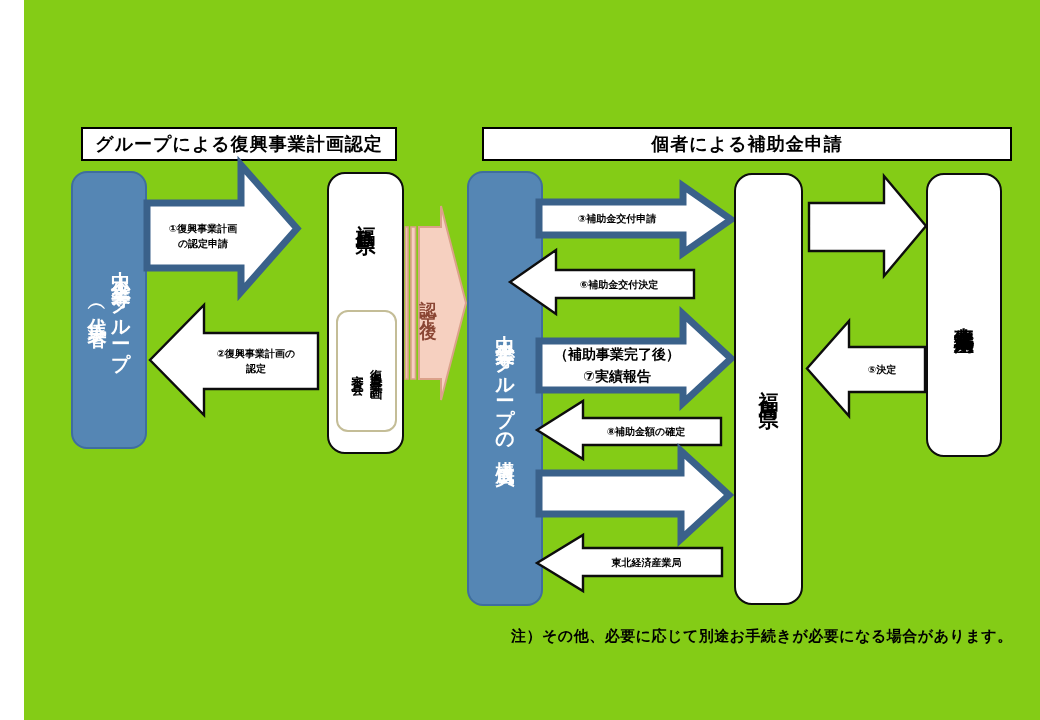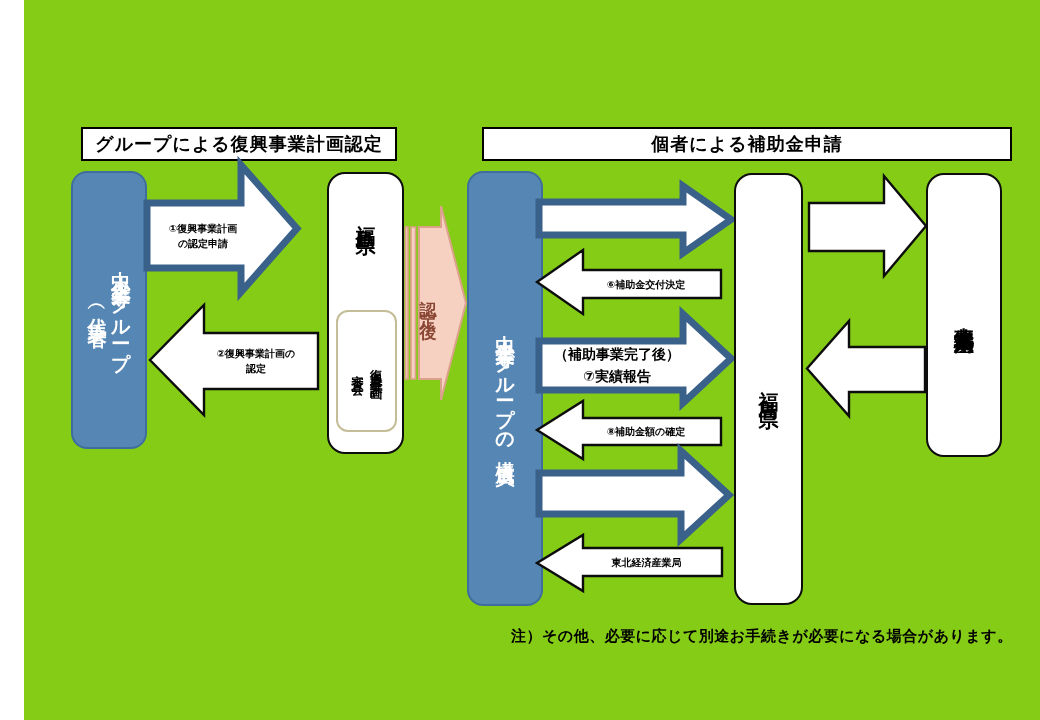--- a/index.html
+++ b/index.html
@@ -106,23 +106,24 @@
   </div>
 
   <div class="abs bluebox" style="left:443px;top:171px;width:72px;height:431px;">
     <div class="vtext" style="letter-spacing:4px;">中小企業等グループの構成員</div>
   </div>
 
   <div class="abs" style="left:515px;top:186px;width:192px;height:67px;">
     <svg width="192" height="67">
       <polygon points="0,16 144,16 144,0 192,33.5 144,67 144,49 0,49" fill="#ffffff" stroke="#3a618a" stroke-width="7"></polygon>
     </svg>
+    <div class="alabel" style="left:0;top:16px;width:156px;height:33px;">③補助金交付申請</div>
   </div>
 
-  <div class="abs" style="left:513px;top:250px;width:184px;height:64px;">
+  <div class="abs" style="left:486px;top:250px;width:184px;height:64px;">
     <svg width="184" height="64">
       <polygon points="184,20 46,20 46,0 0,32 46,64 46,48 184,48" fill="#ffffff" stroke="#0d0d0d" stroke-width="2.4"></polygon>
     </svg>
     <div class="alabel" style="left:34px;top:20px;width:150px;height:28px;">⑥補助金交付決定</div>
   </div>
 
   <div class="abs" style="left:513px;top:401px;width:184px;height:58px;">
     <svg width="184" height="58">
       <polygon points="184,17 46,17 46,0 0,29 46,58 46,44 184,44" fill="#ffffff" stroke="#0d0d0d" stroke-width="2.4"></polygon>
     </svg>
@@ -159,20 +160,21 @@
   <div class="abs" style="left:785px;top:176px;width:117px;height:100px;">
     <svg width="117" height="100">
       <polygon points="0,27 75,27 75,0 117,50 75,100 75,75 0,75" fill="#ffffff" stroke="#0d0d0d" stroke-width="2.4"></polygon>
     </svg>
   </div>
 
   <div class="abs" style="left:783px;top:321px;width:118px;height:95px;">
     <svg width="118" height="95">
       <polygon points="118,26 42,26 42,0 0,47.5 42,95 42,71 118,71" fill="#ffffff" stroke="#0d0d0d" stroke-width="2.4"></polygon>
     </svg>
+    <div class="alabel" style="left:32px;top:26px;width:86px;height:45px;">⑤決定</div>
   </div>
 
   <div class="abs whitebox tb" style="left:902px;top:173px;width:72px;height:280px;">
     <div class="center-flex">
       <div class="vtext">東北経済産業局</div>
     </div>
   </div>
 
   <div class="abs note" style="left:487px;top:627px;">注）その他、必要に応じて別途お手続きが必要になる場合があります。</div>
 

